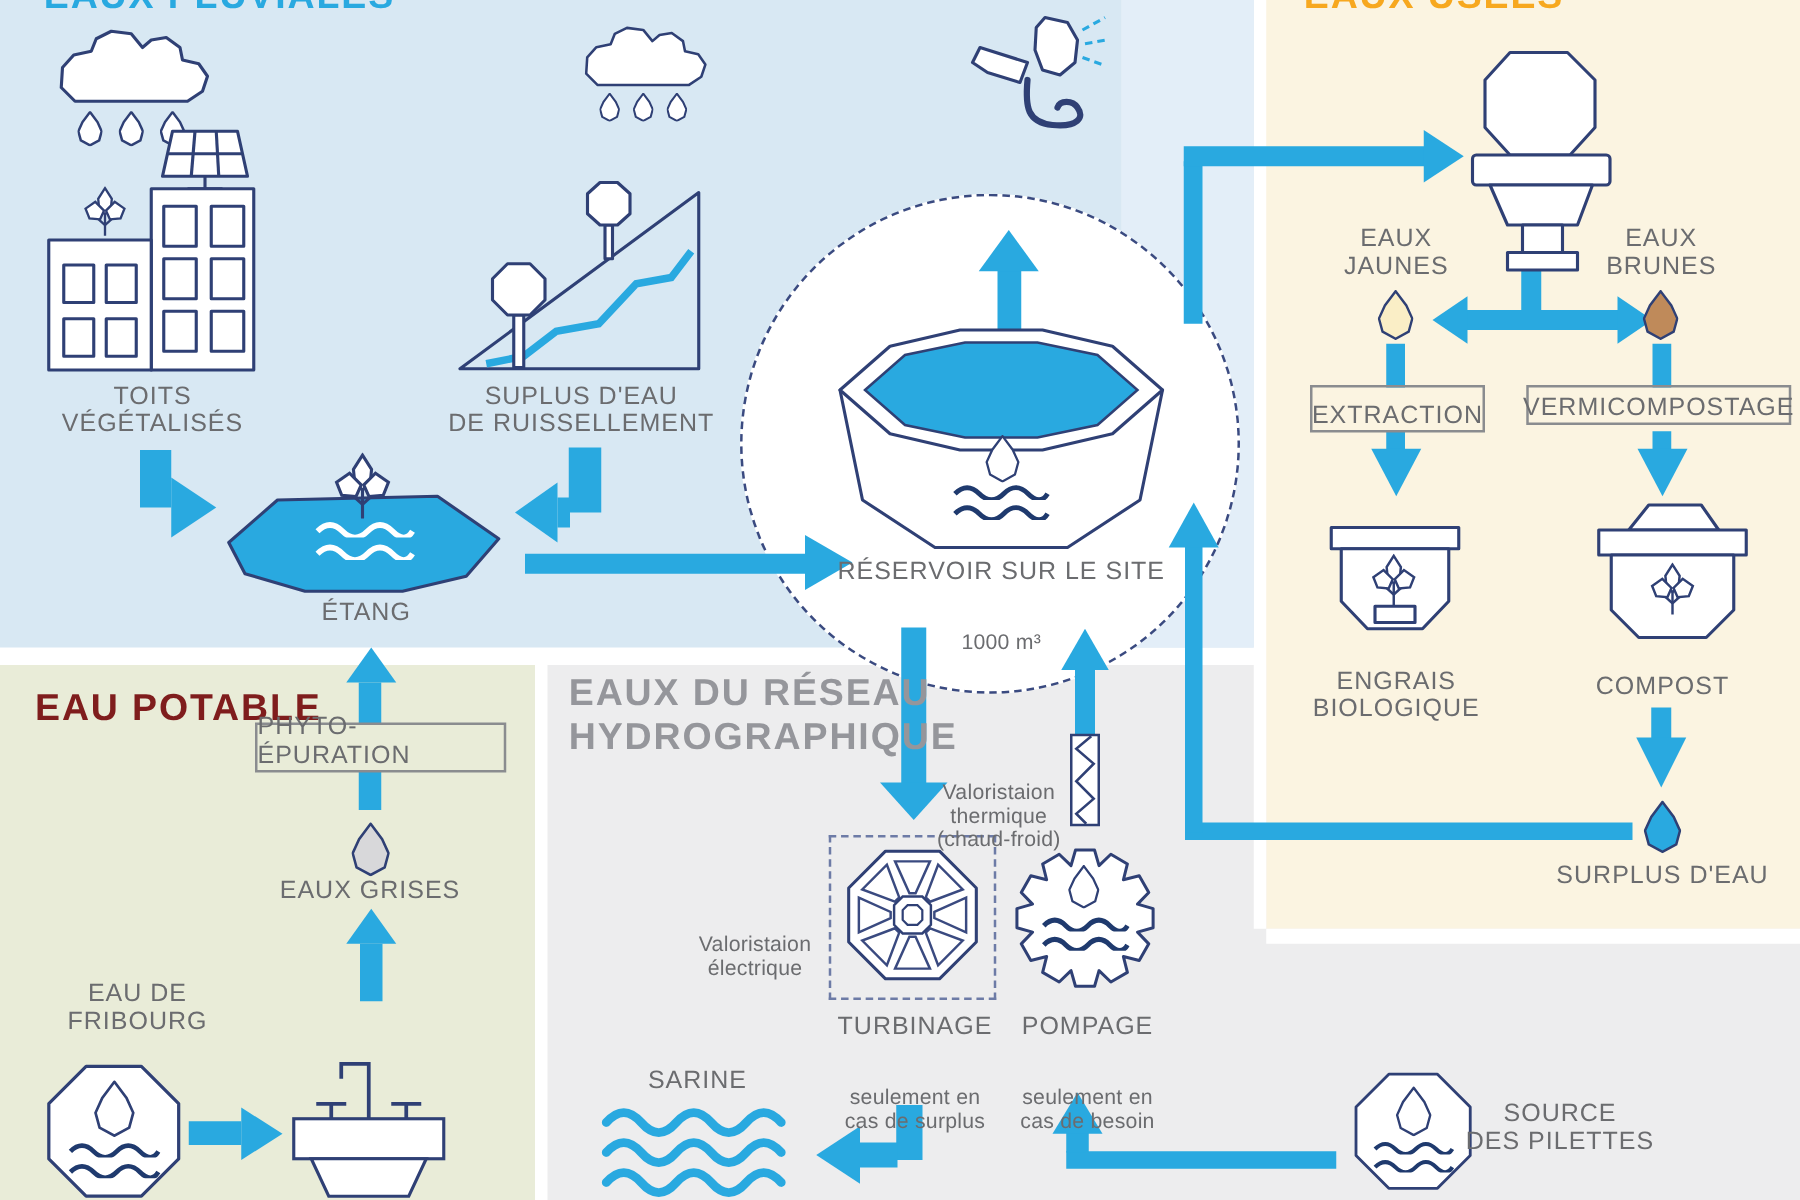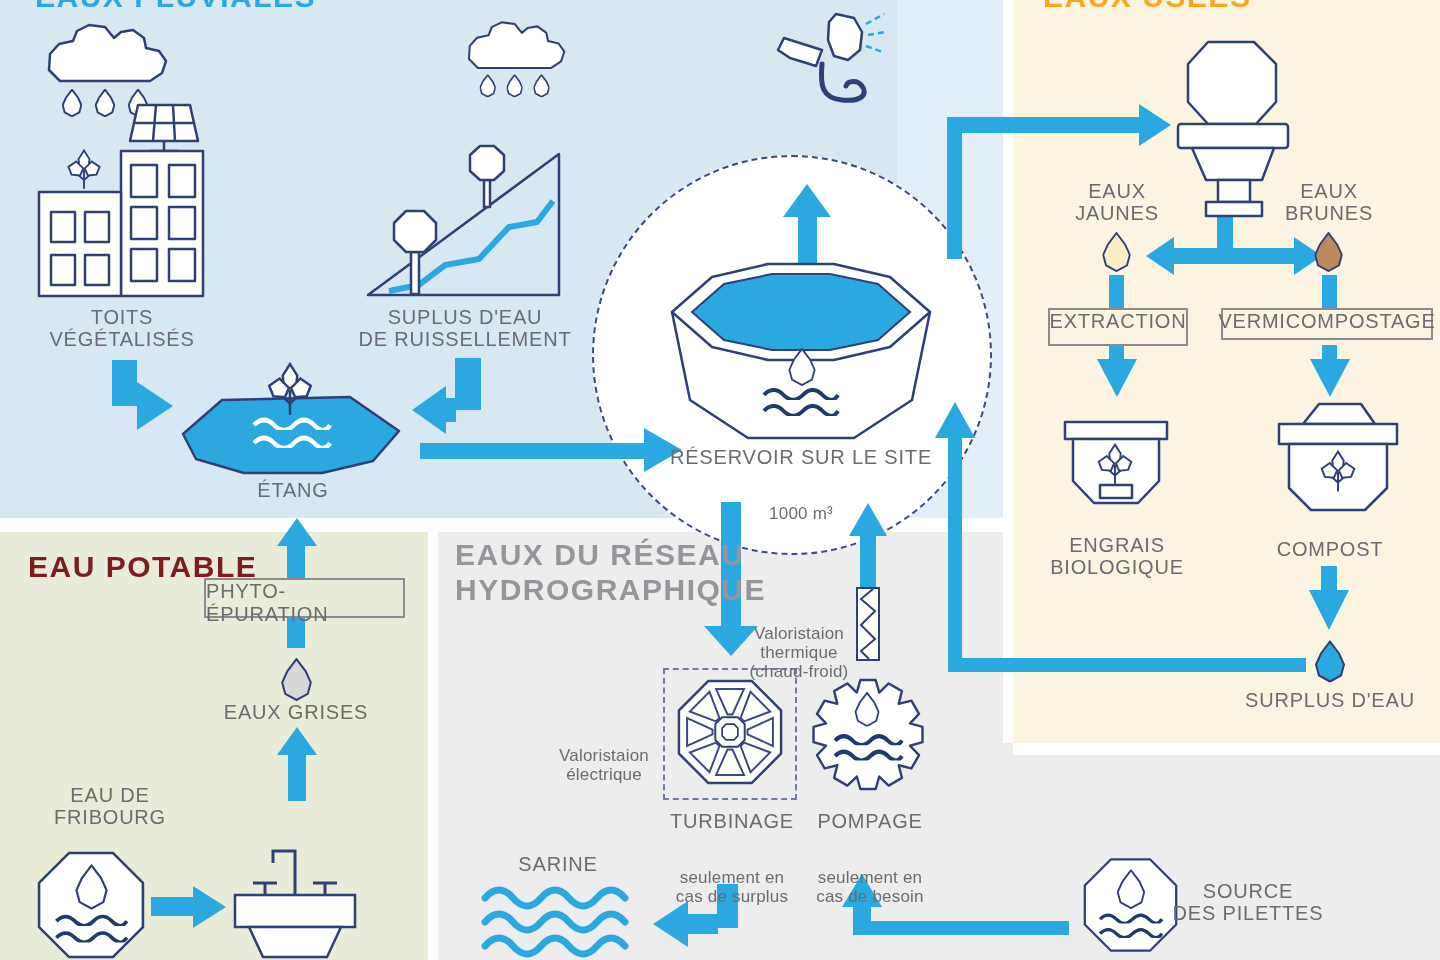--- a/index.html
+++ b/index.html
@@ -4,21 +4,21 @@
 <style>
   html,body{margin:0;padding:0;background:#fff;}
   .stage{position:relative;width:1440px;height:960px;overflow:hidden;background:#fff;
          font-family:"Liberation Sans", sans-serif;}
   .sec{position:absolute;}
   .ic{position:absolute;}
   .lbl{position:absolute;color:#6b6c6f;font-size:20px;line-height:1.12;letter-spacing:0.8px;
        text-align:center;white-space:pre-line;z-index:3;}
   .sub{font-size:17px;letter-spacing:0.2px;margin-top:34px;}
   .title{position:absolute;font-size:30px;font-weight:bold;letter-spacing:1.5px;z-index:3;white-space:pre-line;}
-  .boxlbl{position:absolute;display:flex;align-items:flex-start;justify-content:center;
+  .boxlbl{position:absolute;display:flex;align-items:flex-end;justify-content:center;
           border:2px solid #8a8c8f;color:#6b6c6f;font-size:20px;letter-spacing:0.8px;
           box-sizing:border-box;z-index:3;background:transparent;}
   .shaft{position:absolute;background:#29a9e0;z-index:2;}
   .tri{position:absolute;width:0;height:0;z-index:2;}
   .circle{position:absolute;left:592px;top:155px;width:400px;height:400px;border-radius:50%;
           background:#fff;border:2px dashed #3a4a80;box-sizing:border-box;z-index:1;}
   .dashed-box{position:absolute;left:663px;top:668px;width:134px;height:132px;
           border:2px dashed #6d7ba6;box-sizing:border-box;z-index:2;}
   svg{overflow:visible;}
   .z3{z-index:3;}

